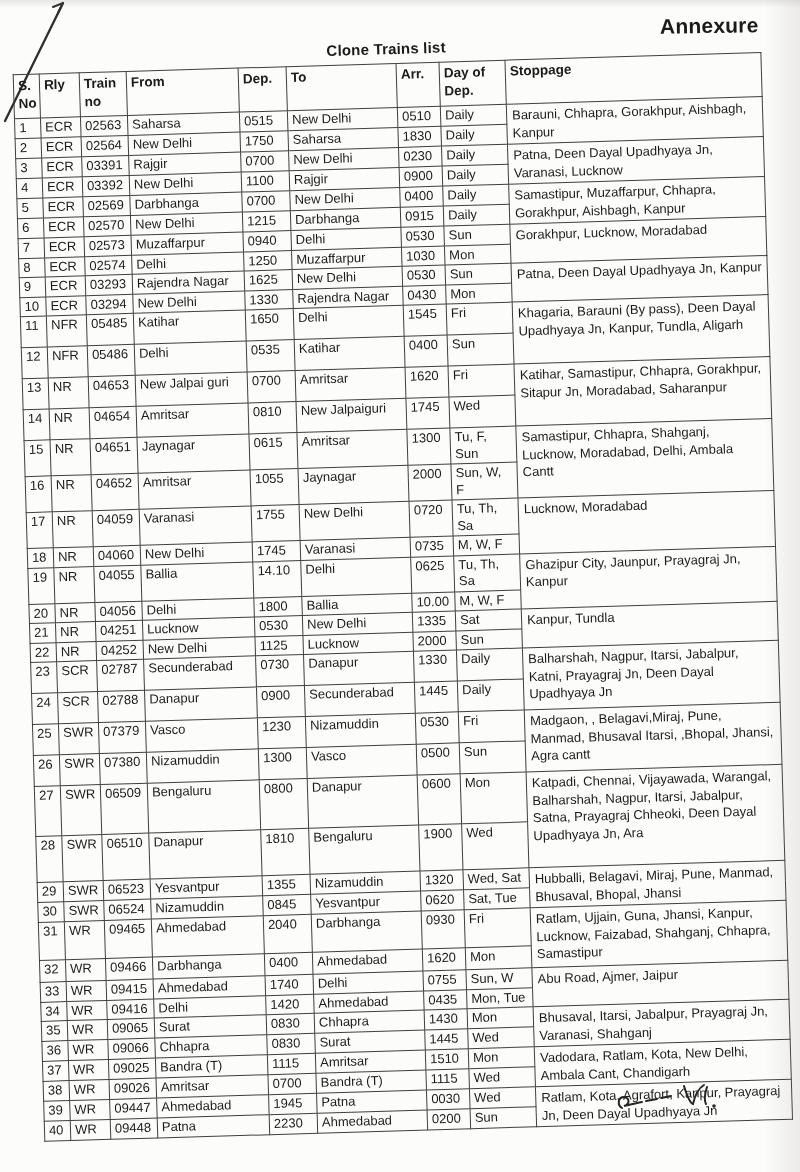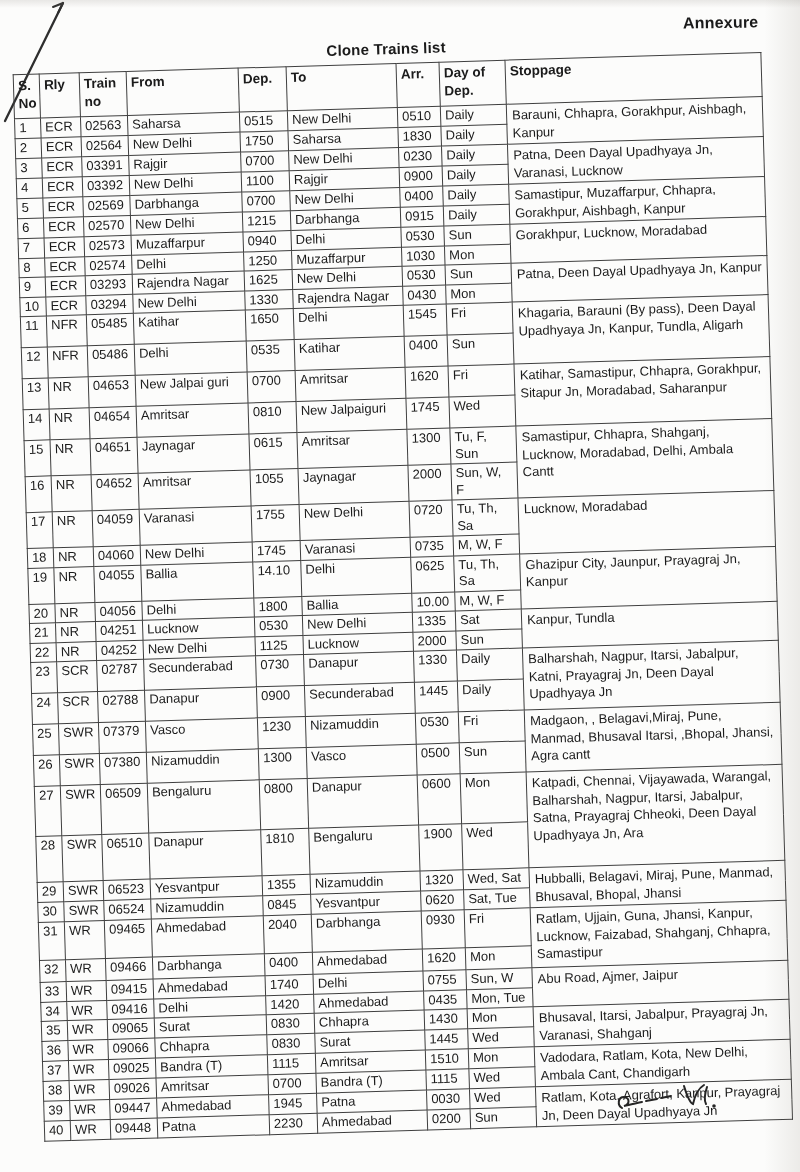--- a/index.html
+++ b/index.html
@@ -14,21 +14,21 @@
     background:linear-gradient(to right, rgba(0,0,0,0), rgba(125,118,105,0.13));
     pointer-events:none;
   }
   .edge-top{
     position:absolute;left:0;top:0;width:100%;height:8px;
     background:linear-gradient(to bottom, rgba(140,135,128,0.18), rgba(0,0,0,0));
     pointer-events:none;
   }
   .annexure{
     position:absolute;top:14px;right:42px;
-    font-size:16px;font-weight:bold;letter-spacing:0.2px;
+    font-size:21px;font-weight:bold;letter-spacing:0.2px;
     transform:rotate(-0.8deg);
   }
   .pen-mark{position:absolute;left:0;top:0;}
   .sheet{
     position:absolute;left:28px;top:40px;width:748px;
     transform:rotate(-1.7deg);
     transform-origin:50% 50%;
   }
   .doc-title{
     text-align:center;font-size:15px;font-weight:bold;

